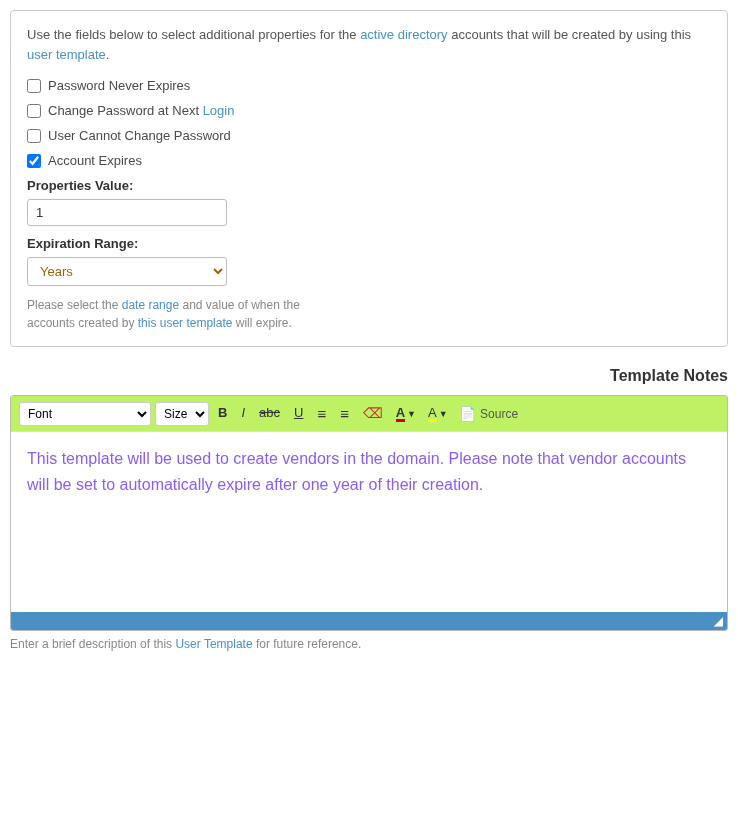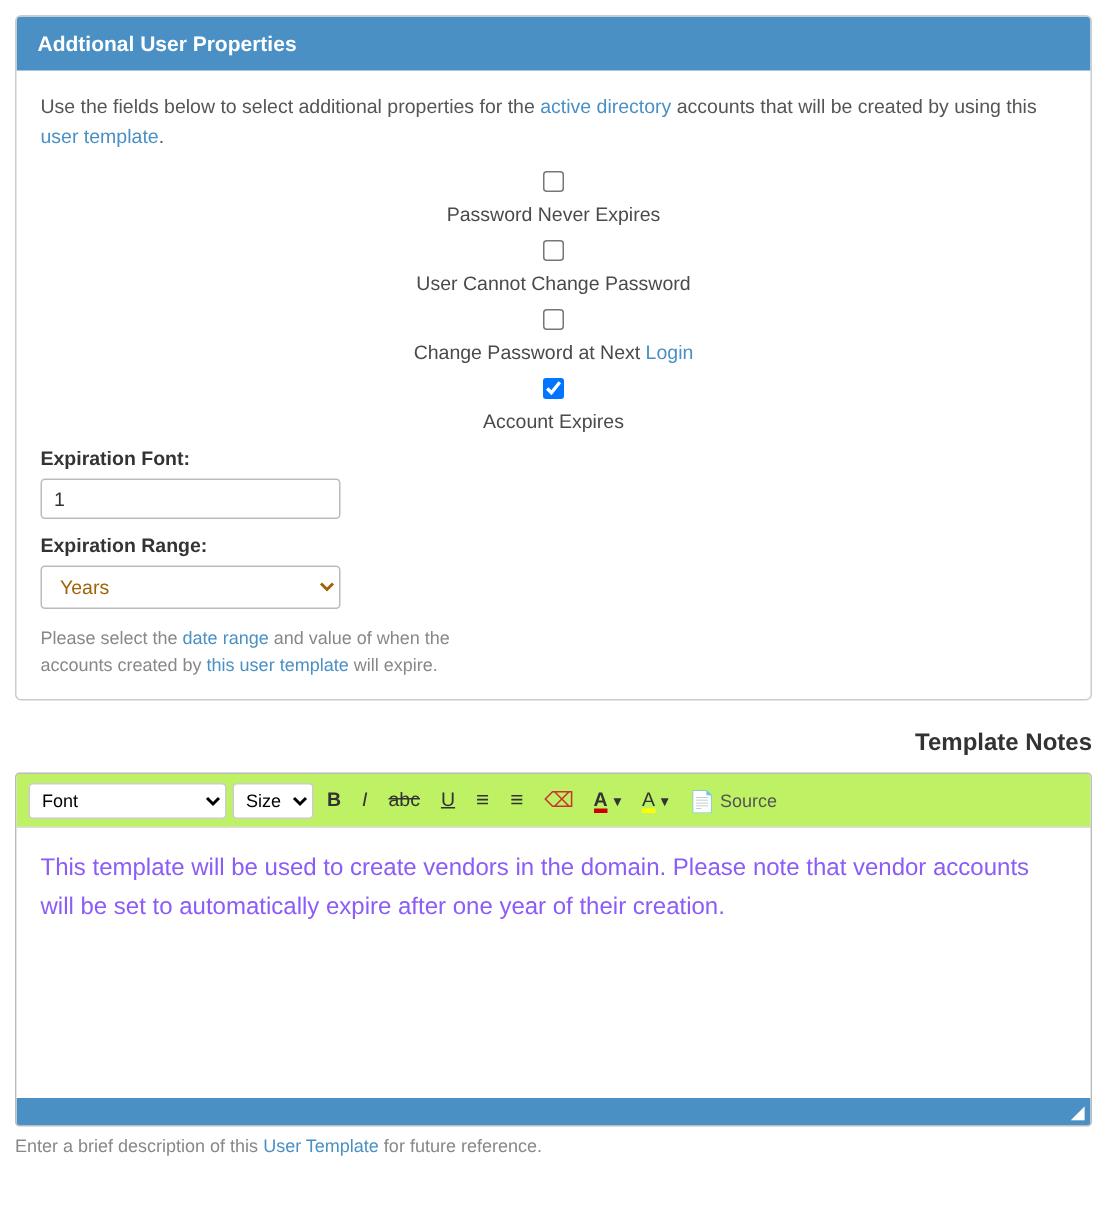--- a/index.html
+++ b/index.html
@@ -41,21 +41,20 @@
     .description-text span {
       color: #4a90c4;
     }
 
     .checkbox-row {
       display: flex;
       align-items: center;
       margin-bottom: 10px;
       gap: 7px;
       font-size: 13px;
-      flex-direction: column;
     }
 
     .checkbox-row input[type="checkbox"] {
       width: 14px;
       height: 14px;
       margin: 0;
     }
 
     .checkbox-label {
       color: #4a4a4a;
@@ -236,51 +235,48 @@
     }
 
     .source-icon {
       font-size: 14px;
     }
   </style>
 </head>
 <body>
 
 <div class="section-card">
-  <div class="section-header">
-    <span>Addtional User Properties</span>
-  </div>
   <div class="section-body">
     <p class="description-text">
       Use the fields below to select additional properties for the <span>active directory</span> accounts that will be created by using this <span>user template</span>.
     </p>
 
     <div class="checkbox-row">
       <input type="checkbox" id="cb-password-never" style="">
       <label for="cb-password-never" class="checkbox-label">Password Never Expires</label>
-    </div>
-
-    <div class="checkbox-row">
-      <input type="checkbox" id="cb-user-cannot" style="">
-      <label for="cb-user-cannot" class="checkbox-label">User Cannot Change Password</label>
     </div>
 
     <div class="checkbox-row">
       <input type="checkbox" id="cb-change-password" style="">
       <label for="cb-change-password" class="checkbox-label">
         Change Password at Next <span style="color:#4a90c4;">Login</span>
       </label>
     </div>
 
     <div class="checkbox-row">
+      <input type="checkbox" id="cb-user-cannot" style="">
+      <label for="cb-user-cannot" class="checkbox-label">User Cannot Change Password</label>
+    </div>
+
+    <div class="checkbox-row">
       <input type="checkbox" id="cb-account-expires" checked="" style="">
       <label for="cb-account-expires" class="checkbox-label">Account Expires</label>
     </div>
 
-    <div class="field-label">Expiration Font:</div>
+    <div class="field-label">Properties Value:</div>
     <input type="text" class="text-input" value="1" style="">
 
     <div class="field-label">Expiration Range:</div>
     <select class="select-input">
       <option value="Years" selected="">Years</option>
       <option value="Months">Months</option>
       <option value="Days">Days</option>
     </select>
 
     <div class="hint-text">

